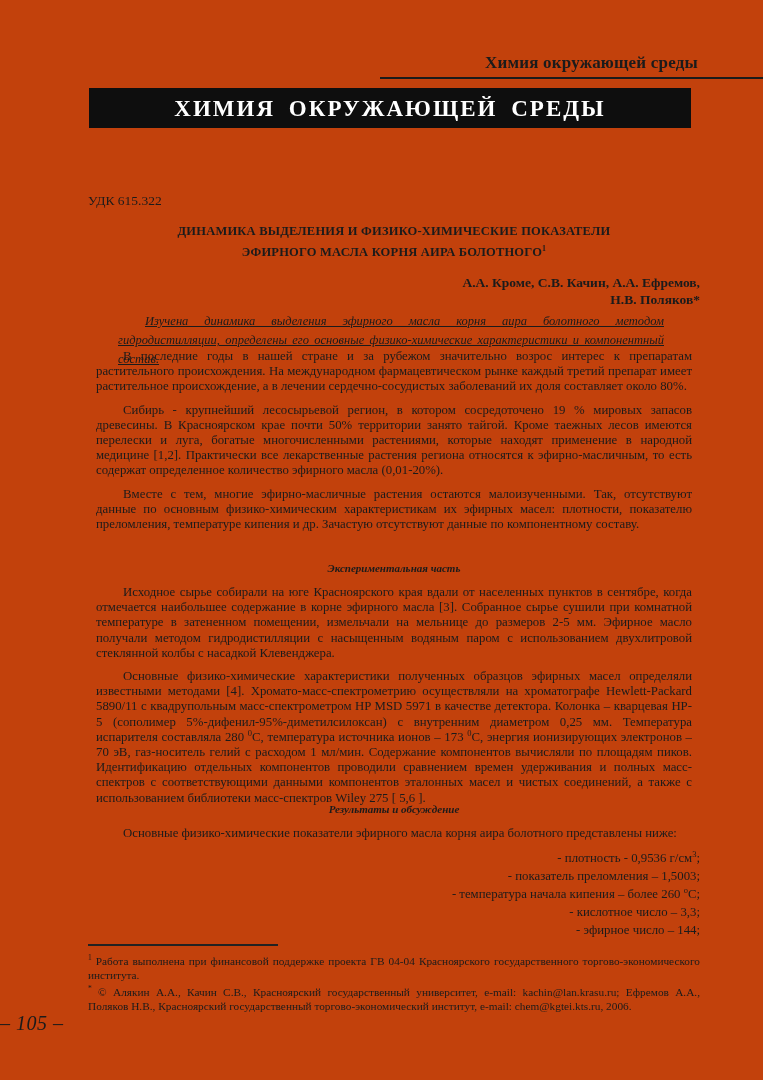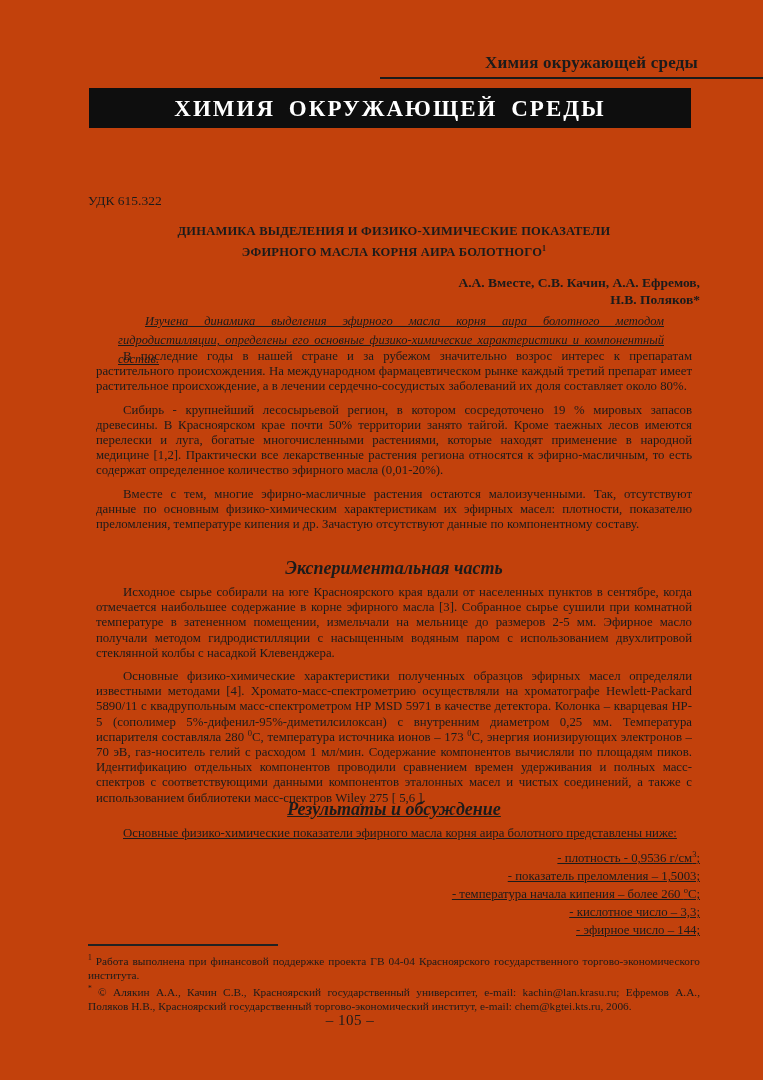--- a/index.html
+++ b/index.html
@@ -38,21 +38,21 @@
     line-height: 41px;
     font-weight: bold;
     font-size: 23px;
     letter-spacing: 2px;
     word-spacing: 6px;
   }
   .block { position: absolute; left: 88px; width: 612px; }
   .block-head   { top: 193px; }
   .block-intro  { top: 341px; }
   .block-exp    { top: 560px; }
-  .block-res    { top: 801px; text-decoration: underline; }
+  .block-res    { top: 801px; }
   .block-foot   { top: 944px; }
 
   .udk { font-size: 13.5px; }
   .title {
     margin-top: 14px;
     text-align: center;
     font-weight: bold;
     font-size: 12.5px;
     line-height: 17px;
     letter-spacing: 0.2px;
@@ -80,21 +80,21 @@
     font-size: 12.8px;
     line-height: 15.2px;
     text-align: justify;
     text-indent: 27px;
   }
   p.body-par sup { font-size: 8.5px; line-height: 0; }
   .section-heading {
     text-align: center;
     font-weight: bold;
     font-style: italic;
-    font-size: 18px;
+    font-size: 11px;
     margin: 0 0 4px 0;
     line-height: 17px;
   }
   .block-exp .section-heading { margin-bottom: 4px; }
   .results-list { margin-top: 2px; }
   .results-list .item {
     font-size: 12.8px;
     line-height: 18px;
     text-align: right;
     margin-left: 44px;
@@ -108,22 +108,22 @@
   .footnote {
     margin: 0;
     font-size: 11.3px;
     line-height: 13.8px;
     text-align: justify;
   }
   .footnote sup { font-size: 7.5px; }
   .page-number {
     position: absolute;
     top: 1012px; left: 0; right: 63px;
-    text-align: center;
-    font-size: 15px;
+    font-style: italic;
+    font-size: 20px;
     letter-spacing: 0.5px;
   }
 </style>
 </head>
 <body>
 
 <div class="page">
 
   <div class="running-head">Химия окружающей среды</div>
   <div class="head-rule"></div>
@@ -132,21 +132,21 @@
     <span>ХИМИЯ ОКРУЖАЮЩЕЙ СРЕДЫ</span>
   </div>
 
   <div class="block block-head">
     <div class="udk">УДК 615.322</div>
     <div class="title">
       <div>ДИНАМИКА ВЫДЕЛЕНИЯ И ФИЗИКО-ХИМИЧЕСКИЕ ПОКАЗАТЕЛИ</div>
       <div><span>ЭФИРНОГО МАСЛА КОРНЯ АИРА БОЛОТНОГО</span><sup>1</sup></div>
     </div>
     <div class="authors">
-      <div>А.А. Вместе, С.В. Качин, А.А. Ефремов,</div>
+      <div>А.А. Кроме, С.В. Качин, А.А. Ефремов,</div>
       <div><span>Н.В. Поляков</span><span>*</span></div>
     </div>
     <p class="abstract">Изучена динамика выделения эфирного масла корня аира болотного методом гидродистилляции, определены его основные физико-химические характеристики и компонентный состав.</p>
   </div>
 
   <div class="block block-intro">
     <p class="body-par">В последние годы в нашей стране и за рубежом значительно возрос интерес к препаратам растительного происхождения. На международном фармацевтическом рынке каждый третий препарат имеет растительное происхождение, а в лечении сердечно-сосудистых заболеваний их доля составляет около 80%.</p>
     <p class="body-par">Сибирь - крупнейший лесосырьевой регион, в котором сосредоточено 19 % мировых запасов древесины. В Красноярском крае почти 50% территории занято тайгой. Кроме таежных лесов имеются перелески и луга, богатые многочисленными растениями, которые находят применение в народной медицине [1,2]. Практически все лекарственные растения региона относятся к эфирно-масличным, то есть содержат определенное количество эфирного масла (0,01-20%).</p>
     <p class="body-par">Вместе с тем, многие эфирно-масличные растения остаются малоизученными. Так, отсутствуют данные по основным физико-химическим характеристикам их эфирных масел: плотности, показателю преломления, температуре кипения и др. Зачастую отсутствуют данные по компонентному составу.</p>
   </div>

